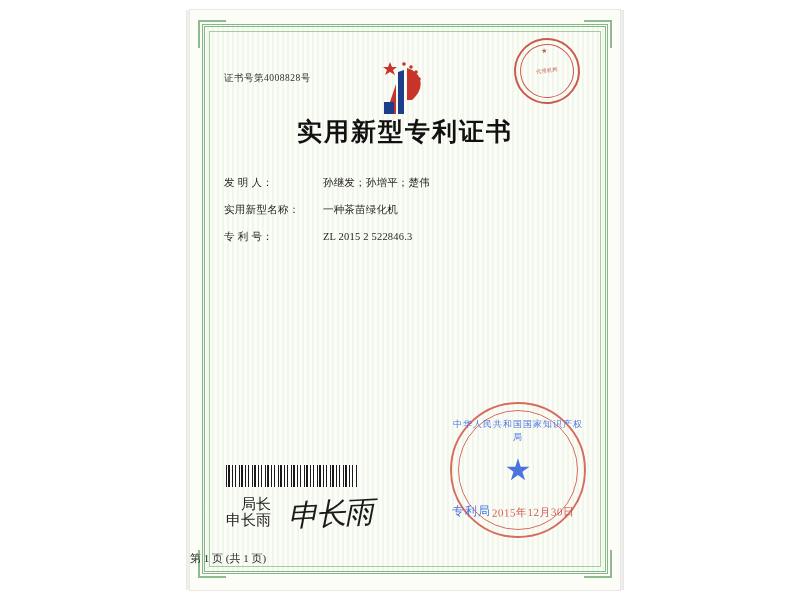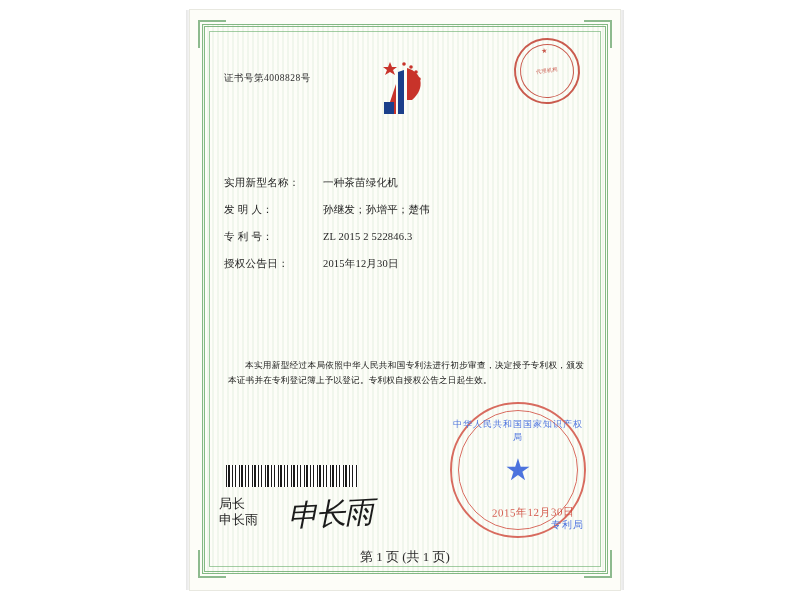--- a/index.html
+++ b/index.html
@@ -175,25 +175,26 @@
     height: 22px;
     background:
       repeating-linear-gradient(90deg,
         #1a1a1a 0 1px, #fff 1px 2px, #1a1a1a 2px 4px, #fff 4px 6px,
         #1a1a1a 6px 7px, #fff 7px 9px, #1a1a1a 9px 10px, #fff 10px 13px);
   }
 
   
   .sig-label {
     position: absolute;
-    left: 29px;
+    left: 36px;
     top: 486px;
-    font-size: 13px;
+    font-size: 15px;
     line-height: 16px;
     color: #1f1f1f;
+    text-align: right;
   }
   .sig-script {
     position: absolute;
     left: 98px;
     top: 484px;
     font-size: 30px;
     color: #1b1b1b;
     font-family: "Liberation Serif", serif;
     font-style: italic;
     letter-spacing: -2px;
@@ -230,42 +231,41 @@
     position: absolute;
     left: 0; right: 0;
     top: 14px;
     text-align: center;
     font-size: 9px;
     letter-spacing: 1px;
   }
   .nat-seal-bottom {
     position: absolute;
     left: 0; right: 0;
-    bottom: 4px;
-    text-align: right;
-    font-size: 10px;
+    bottom: 16px;
+    text-align: left;
+    font-size: 12px;
     letter-spacing: 1px;
   }
   .seal-date {
     position: absolute;
     right: 46px;
     bottom: 70px;
     font-size: 11px;
     color: #cf4436;
     opacity: .85;
     letter-spacing: .5px;
     transform: rotate(-1deg);
   }
 
   .page-footer {
     position: absolute;
     left: 0; right: 0;
     bottom: 24px;
-    text-align: center;
-    font-size: 13px;
+    font-size: 11px;
     color: #2a2a2a;
   }
 
   
   .page-edge-left {
     position: absolute;
     left: 186px; top: 10px;
     width: 5px; height: 580px;
     background: linear-gradient(90deg, rgba(0,0,0,.10), rgba(0,0,0,0));
   }
@@ -311,42 +311,38 @@
           <circle cx="56" cy="14" r="1.8"></circle>
           <circle cx="59" cy="21" r="1.8"></circle>
         </g>
         <path d="M47 10 C62 14, 66 30, 52 42 L47 42 Z" fill="#c8332a"></path>
         <path d="M44 12 L44 56 L38 56 L38 14 Z" fill="#1b3f8b"></path>
         <path d="M36 26 L36 56 L26 56 Z" fill="#c8332a"></path>
         <path d="M24 44 L34 44 L34 56 L24 56 Z" fill="#1b3f8b"></path>
       </svg>
     </div>
 
+    <div class="doc-title">实用新型专利证书</div>
 
     <div class="fields">
+      <div class="field-row">
+        <span class="field-label">发 明 人：</span>
+        <span class="field-value">孙继发；孙增平；楚伟</span>
+      </div>
       <div class="field-row">
         <span class="field-label">实用新型名称：</span>
         <span class="field-value">一种茶苗绿化机</span>
       </div>
       <div class="field-row">
-        <span class="field-label">发 明 人：</span>
-        <span class="field-value">孙继发；孙增平；楚伟</span>
-      </div>
-      <div class="field-row">
         <span class="field-label">专 利 号：</span>
         <span class="field-value">ZL 2015 2 522846.3</span>
       </div>
-      <div class="field-row">
-        <span class="field-label">授权公告日：</span>
-        <span class="field-value">2015年12月30日</span>
-      </div>
     </div>
 
     <div class="body-text">
-      <p>本实用新型经过本局依照中华人民共和国专利法进行初步审查，决定授予专利权，颁发本证书并在专利登记簿上予以登记。专利权自授权公告之日起生效。</p>
     </div>
 
     <div class="barcode"></div>
 
     <div class="sig-label">
       <div>局长</div>
       <div>申长雨</div>
     </div>
     <div class="sig-script">申长雨</div>
 

